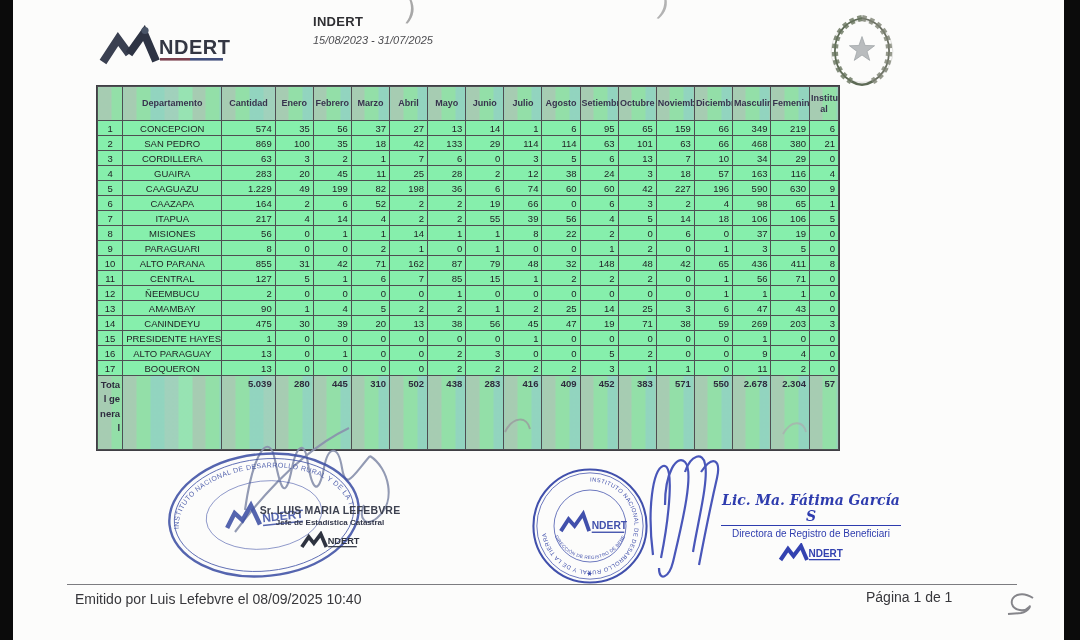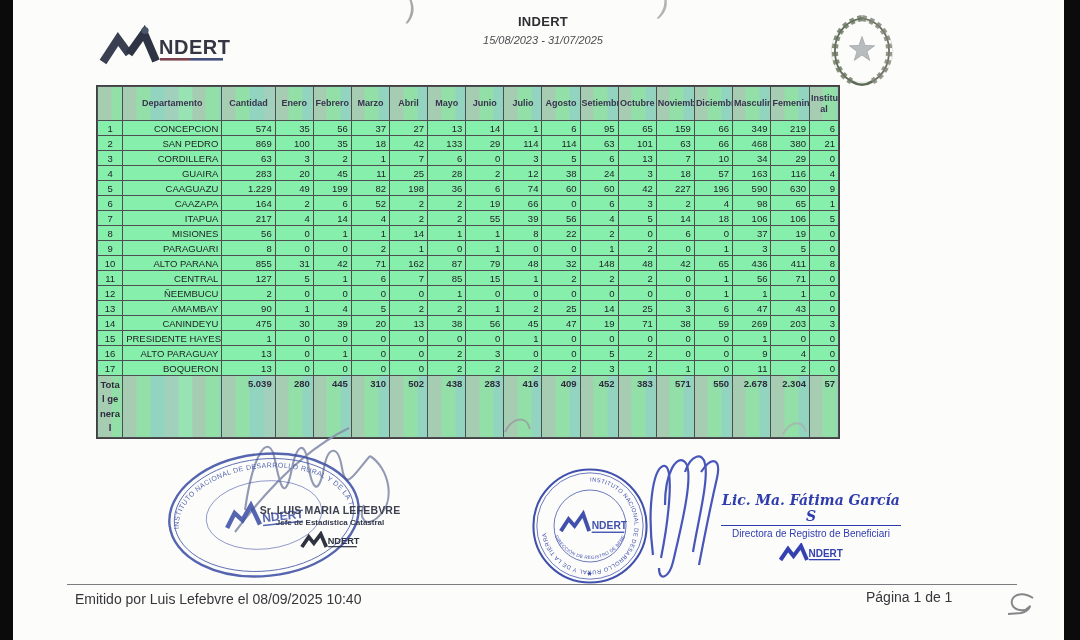--- a/index.html
+++ b/index.html
@@ -2,40 +2,40 @@
 <html><head>
 <meta charset="utf-8">
 <style>
   * { margin:0; padding:0; box-sizing:border-box; }
   html,body { width:1080px; height:640px; }
   body { background:#0b0b0b; font-family:"Liberation Sans", sans-serif; position:relative; overflow:hidden; }
   .page { position:absolute; left:13px; top:0; width:1051px; height:640px; background:#fcfcfb; }
 
   
   .brand { position:absolute; left:86px; top:25px; width:140px; height:48px; }
-  .titleblock { position:absolute; left:300px; top:14px; width:460px; text-align:center; color:#2f2f33; }
+  .titleblock { position:absolute; left:300px; top:14px; width:460px; text-align:left; color:#2f2f33; }
   .titleblock .t1 { font-size:13px; font-weight:bold; letter-spacing:.3px; }
   .titleblock .t2 { font-size:15px; font-weight:bold; margin-top:6px; }
   .titleblock .t3 { font-size:11px; font-style:italic; color:#4c4c50; margin-top:5px; }
   .coa { position:absolute; left:805px; top:4px; width:88px; height:88px; }
 
   .penmark { position:absolute; color:#a8a8a8; font-size:28px; font-family:"DejaVu Sans", sans-serif; user-select:none; }
   .pm1 { left:392px; top:-6px; transform:rotate(8deg); }
   .pm2 { left:645px; top:-10px; transform:rotate(16deg); color:#b3b3b3; }
 
   
   table { position:absolute; left:84px; top:86px; width:742px; border-collapse:collapse; table-layout:fixed; background:#86efac; }
   th, td { border:1px solid #4e4e52; overflow:hidden; white-space:nowrap; }
   thead th { height:34px; font-size:9px; font-weight:bold; color:#38344e; text-align:center; white-space:normal; line-height:1.15; padding:1px; }
   tbody td { height:15px; font-size:9.5px; color:#1f1f22; padding:0 3px; }
   td.cnum { text-align:center; }
-  td.cdept { text-align:right; }
+  td.cdept { text-align:center; }
   td.cval { text-align:right; }
   tr.trow td { height:46px; vertical-align:top; font-weight:bold; font-size:9.5px; color:#2e2b3e; padding-top:2px; }
-  td.tlabel { white-space:normal; word-break:break-all; text-align:center; line-height:1.5; padding:2px 2px; }
+  td.tlabel { white-space:normal; word-break:break-all; text-align:right; line-height:1.5; padding:14px 2px; }
   td.tval { text-align:right;margin-top:20px; }
   .tint { background:
       repeating-linear-gradient(90deg, rgba(211,156,186,.42) 0 13px, rgba(166,199,163,.40) 13px 27px,
         rgba(160,181,214,.46) 27px 41px, rgba(197,167,209,.42) 41px 55px, rgba(178,208,189,.38) 55px 69px); }
   table { box-shadow:0 0 0 1px #3f3f44; }
 
   
   .stamp { position:absolute; }
   .stamp-left { left:150px; top:450px; width:202px; height:130px; transform:rotate(-6deg); opacity:.88; }
   .stamp-mid { left:514px; top:466px; width:126px; height:120px; opacity:.95; }

